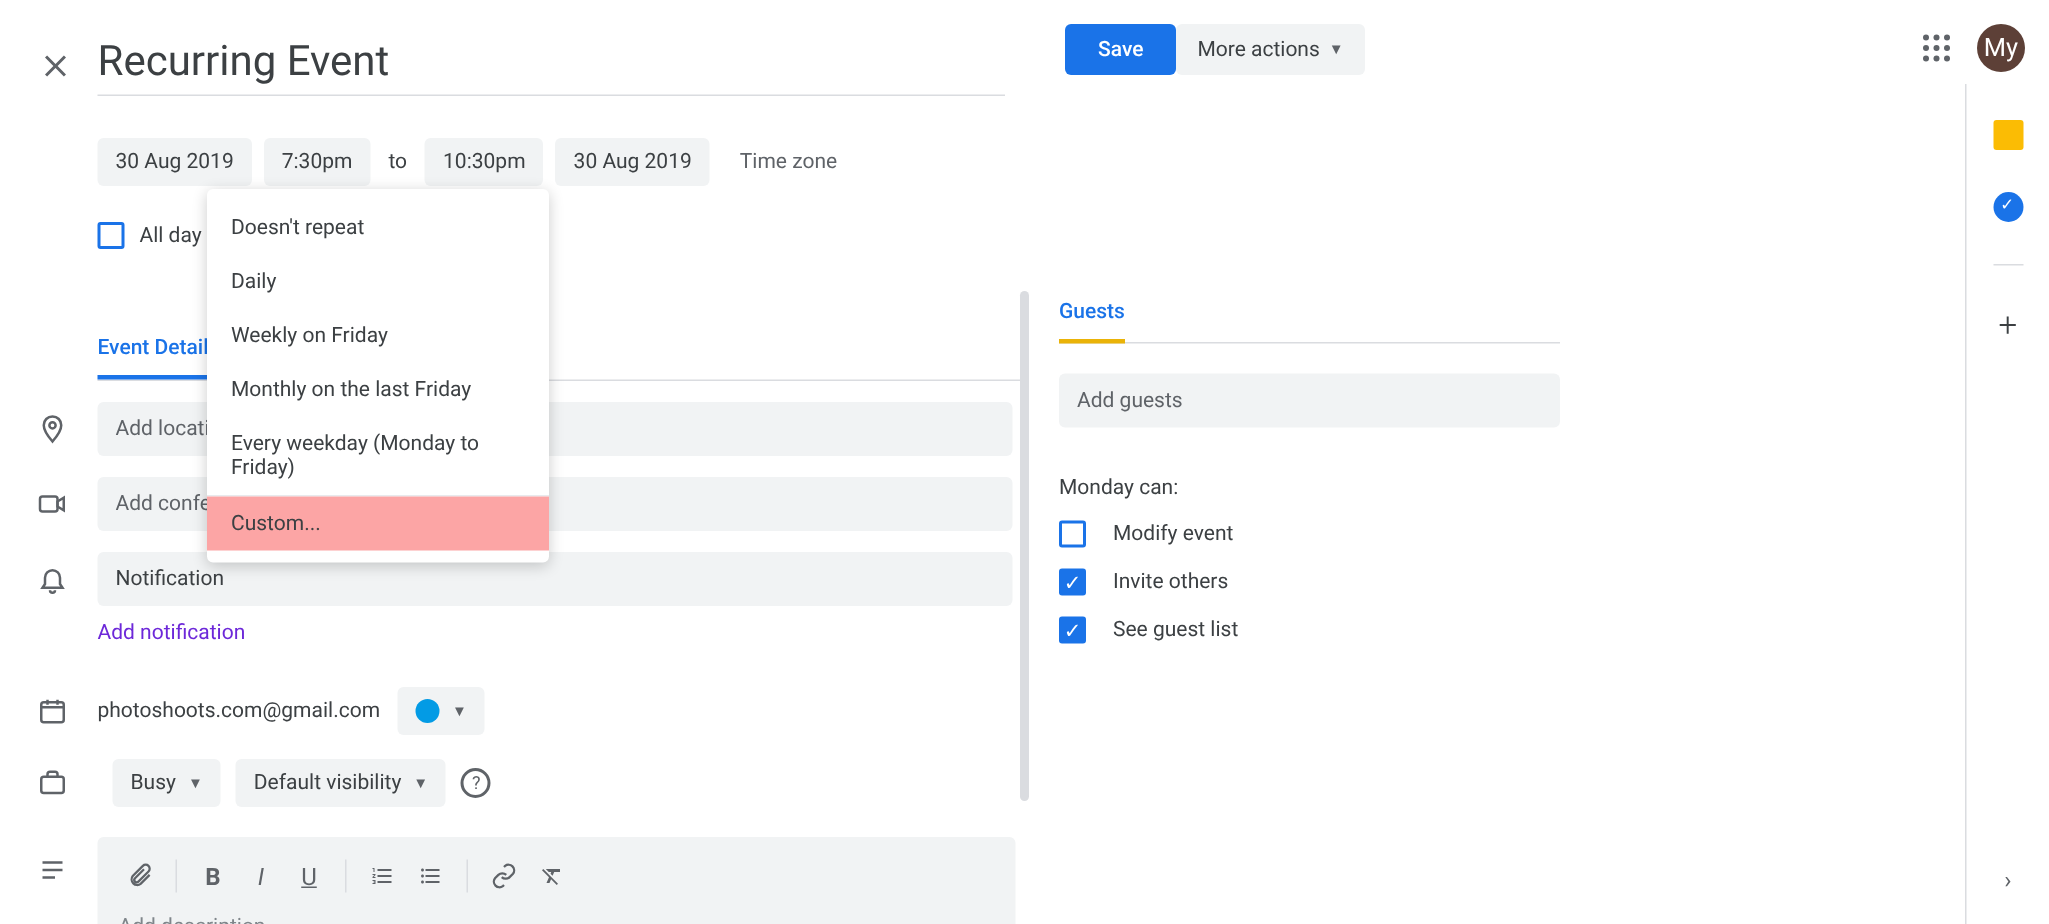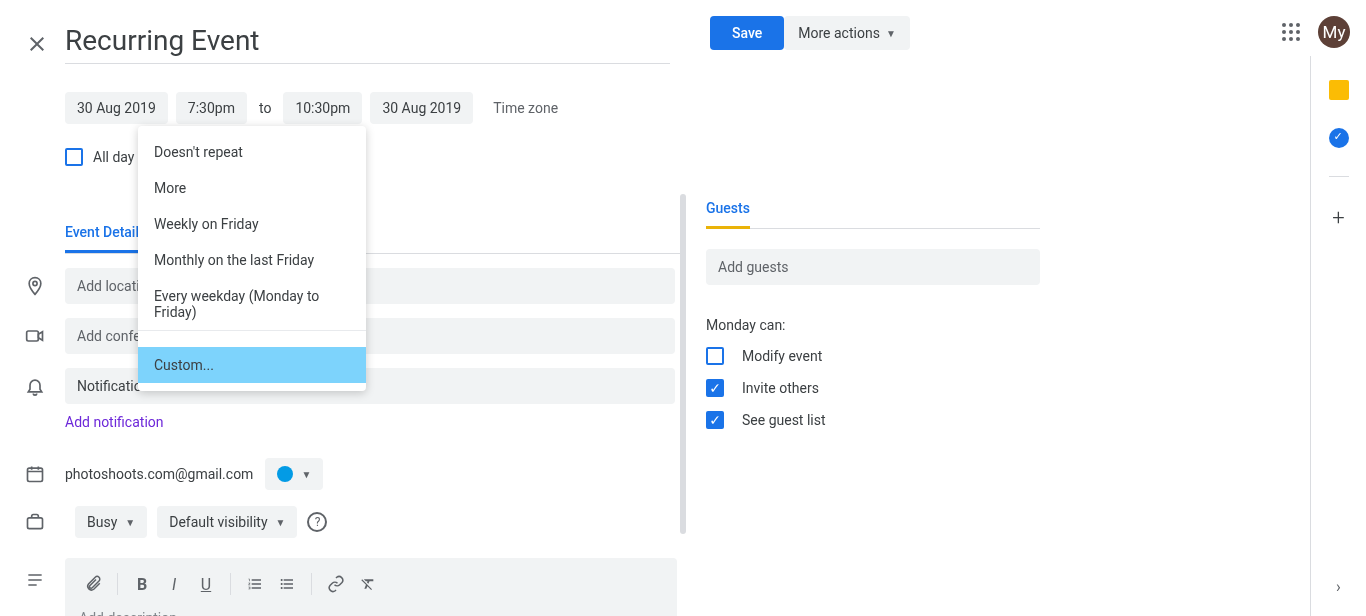--- a/index.html
+++ b/index.html
@@ -26,21 +26,21 @@
     .timezone { font-size: 14px; color: #5f6368; margin-left: 12px; cursor: pointer; }
     
     
     .allday-row { display: flex; align-items: center; gap: 10px; margin-top: 24px; margin-left: 40px; position: relative; }
     .checkbox-box { width: 18px; height: 18px; border: 2px solid #1a73e8; border-radius: 2px; cursor: pointer; }
     .allday-label { font-size: 14px; color: #3c4043; }
     
     
     .dropdown-menu { position: absolute; left: 138px; top: 126px; width: 228px; background: #fff; box-shadow: 0 2px 10px rgba(0,0,0,0.2); border-radius: 4px; z-index: 10; padding: 8px 0; }
     .dropdown-item { padding: 10px 16px; font-size: 14px; color: #3c4043; cursor: pointer; }
-    .dropdown-item.hovered { background: #7dd3fc; margin-top: 16px; }
+    .dropdown-item.hovered { background: #fca5a5; }
     .dropdown-divider { height: 1px; background: #e8eaed; margin: 0; }
     
     
     .tabs-row { display: flex; margin-top: 48px; margin-left: 40px; border-bottom: 1px solid #dadce0; width: 615px; }
     .tab { padding: 10px 4px 10px 0; font-size: 14px; color: #5f6368; cursor: pointer; margin-right: 24px; }
     .tab.active { color: #1a73e8; border-bottom: 3px solid #1a73e8; font-weight: 500; }
     
     
     .detail-row { display: flex; align-items: center; margin-top: 14px; }
     .detail-icon { width: 40px; display: flex; justify-content: flex-start; color: #5f6368; }
@@ -290,21 +290,21 @@
       <div class="perm-check checked">✓</div>
       <span class="perm-label">See guest list</span>
     </div>
   </div>
 </div>
 
 <div class="scroll-track"></div>
 
 <div class="dropdown-menu">
   <div class="dropdown-item">Doesn't repeat</div>
-  <div class="dropdown-item">More</div>
+  <div class="dropdown-item">Daily</div>
   <div class="dropdown-item">Weekly on Friday</div>
   <div class="dropdown-item">Monthly on the last Friday</div>
   <div class="dropdown-item">Every weekday (Monday to Friday)</div>
   <div class="dropdown-divider"></div>
   <div class="dropdown-item hovered">Custom...</div>
 </div>
 
 <div class="right-rail">
   <div class="rail-icon rail-keep"></div>
   <div class="rail-icon rail-tasks"></div>

